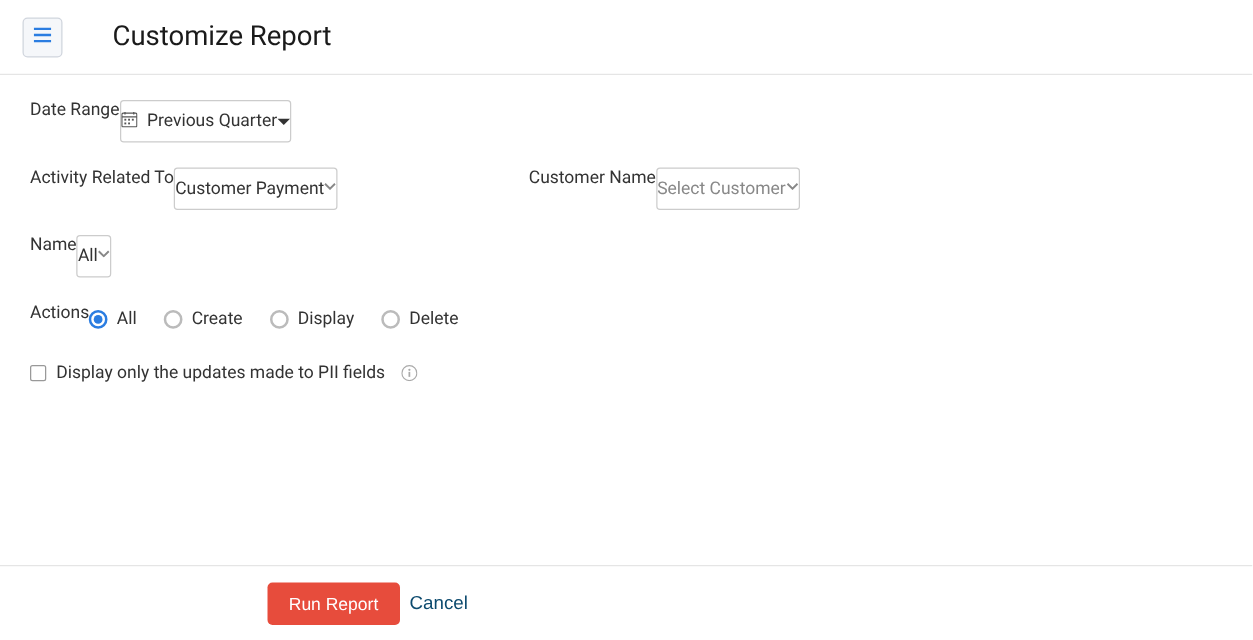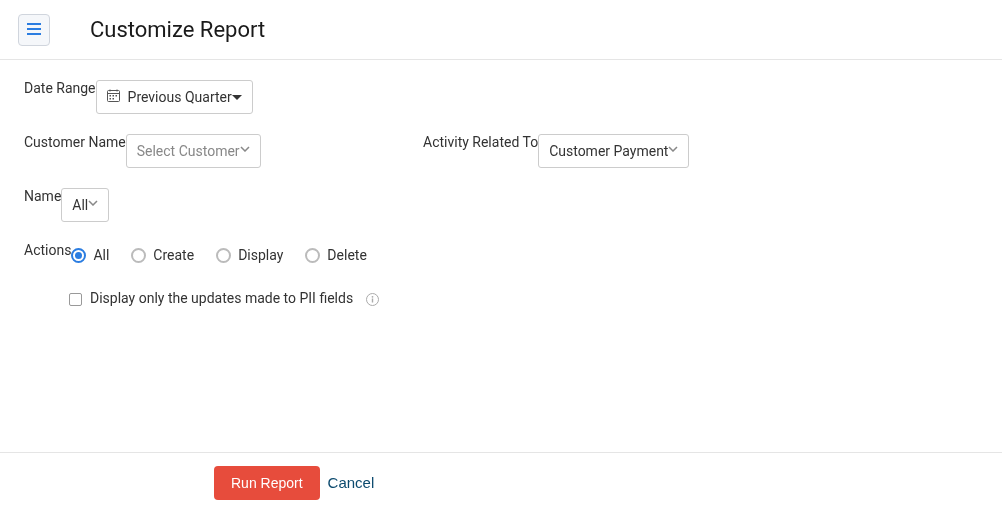--- a/index.html
+++ b/index.html
@@ -87,21 +87,21 @@
       color: #333;
       margin-bottom: 8px;
     }
     .select-box {
       height: 34px;
       border: 1px solid #ccc;
       border-radius: 3px;
       background: #fff;
       display: flex;
       align-items: center;
-      padding: 0 10px;
+      padding: 0 0;
       cursor: pointer;
       justify-content: space-between;
       color: #333;
     }
     .select-box.placeholder { color: #888; }
     .select-left { display: flex; align-items: center; gap: 8px; }
     .caret-down {
       width: 0; height: 0;
       border-left: 5px solid transparent;
       border-right: 5px solid transparent;
@@ -135,25 +135,24 @@
     .radio-circle.checked {
       border-color: #2b7de1;
     }
     .radio-dot {
       width: 7px; height: 7px;
       background: #2b7de1;
       border-radius: 50%;
     }
     .checkbox-row {
       display: flex;
-      align-items: flex-end;
+      align-items: center;
       gap: 8px;
       margin-top: 24px;
       cursor: pointer;
-      margin-left: 45px;
     }
     .checkbox-box {
       width: 13px; height: 13px;
       border: 1px solid #999;
       border-radius: 2px;
       background: #fff;
     }
     .info-icon {
       width: 14px; height: 14px;
       display: inline-flex;
@@ -224,34 +223,34 @@
             </span>
             <span>Previous Quarter</span>
           </span>
           <span class="caret-down"></span>
         </div>
       </div>
     </div>
 
     <div class="field-row">
       <div class="field w365">
-        <label class="field-label">Customer Name</label>
-        <div class="select-box placeholder">
-          <span>Select Customer</span>
+        <label class="field-label">Activity Related To</label>
+        <div class="select-box">
+          <span>Customer Payment</span>
           <span class="chevron-down">
             <svg width="10" height="6" viewBox="0 0 10 6">
                 <path d="M1 1l4 4 4-4" fill="none" stroke="#888" stroke-width="1.5"></path>
               </svg>
           </span>
         </div>
       </div>
       <div class="field w365">
-        <label class="field-label">Activity Related To</label>
-        <div class="select-box">
-          <span>Customer Payment</span>
+        <label class="field-label">Customer Name</label>
+        <div class="select-box placeholder">
+          <span>Select Customer</span>
           <span class="chevron-down">
             <svg width="10" height="6" viewBox="0 0 10 6">
                 <path d="M1 1l4 4 4-4" fill="none" stroke="#888" stroke-width="1.5"></path>
               </svg>
           </span>
         </div>
       </div>
     </div>
 
     <div class="field-row">

